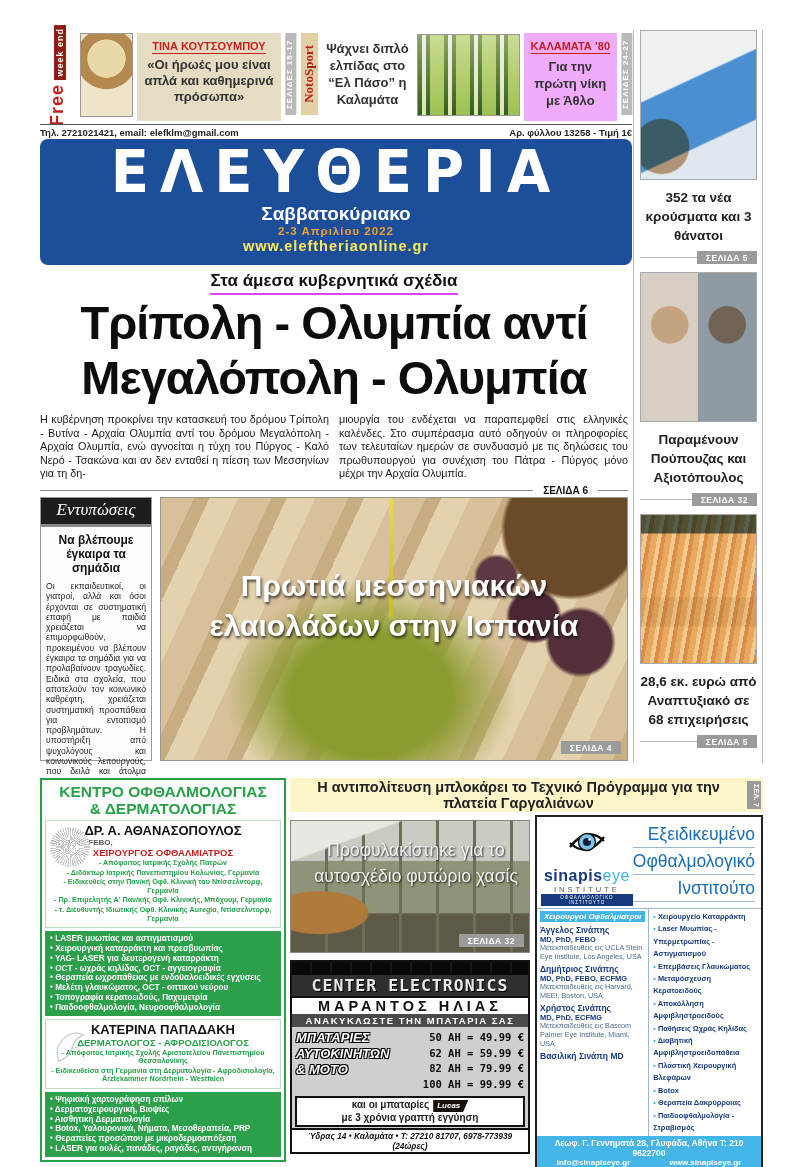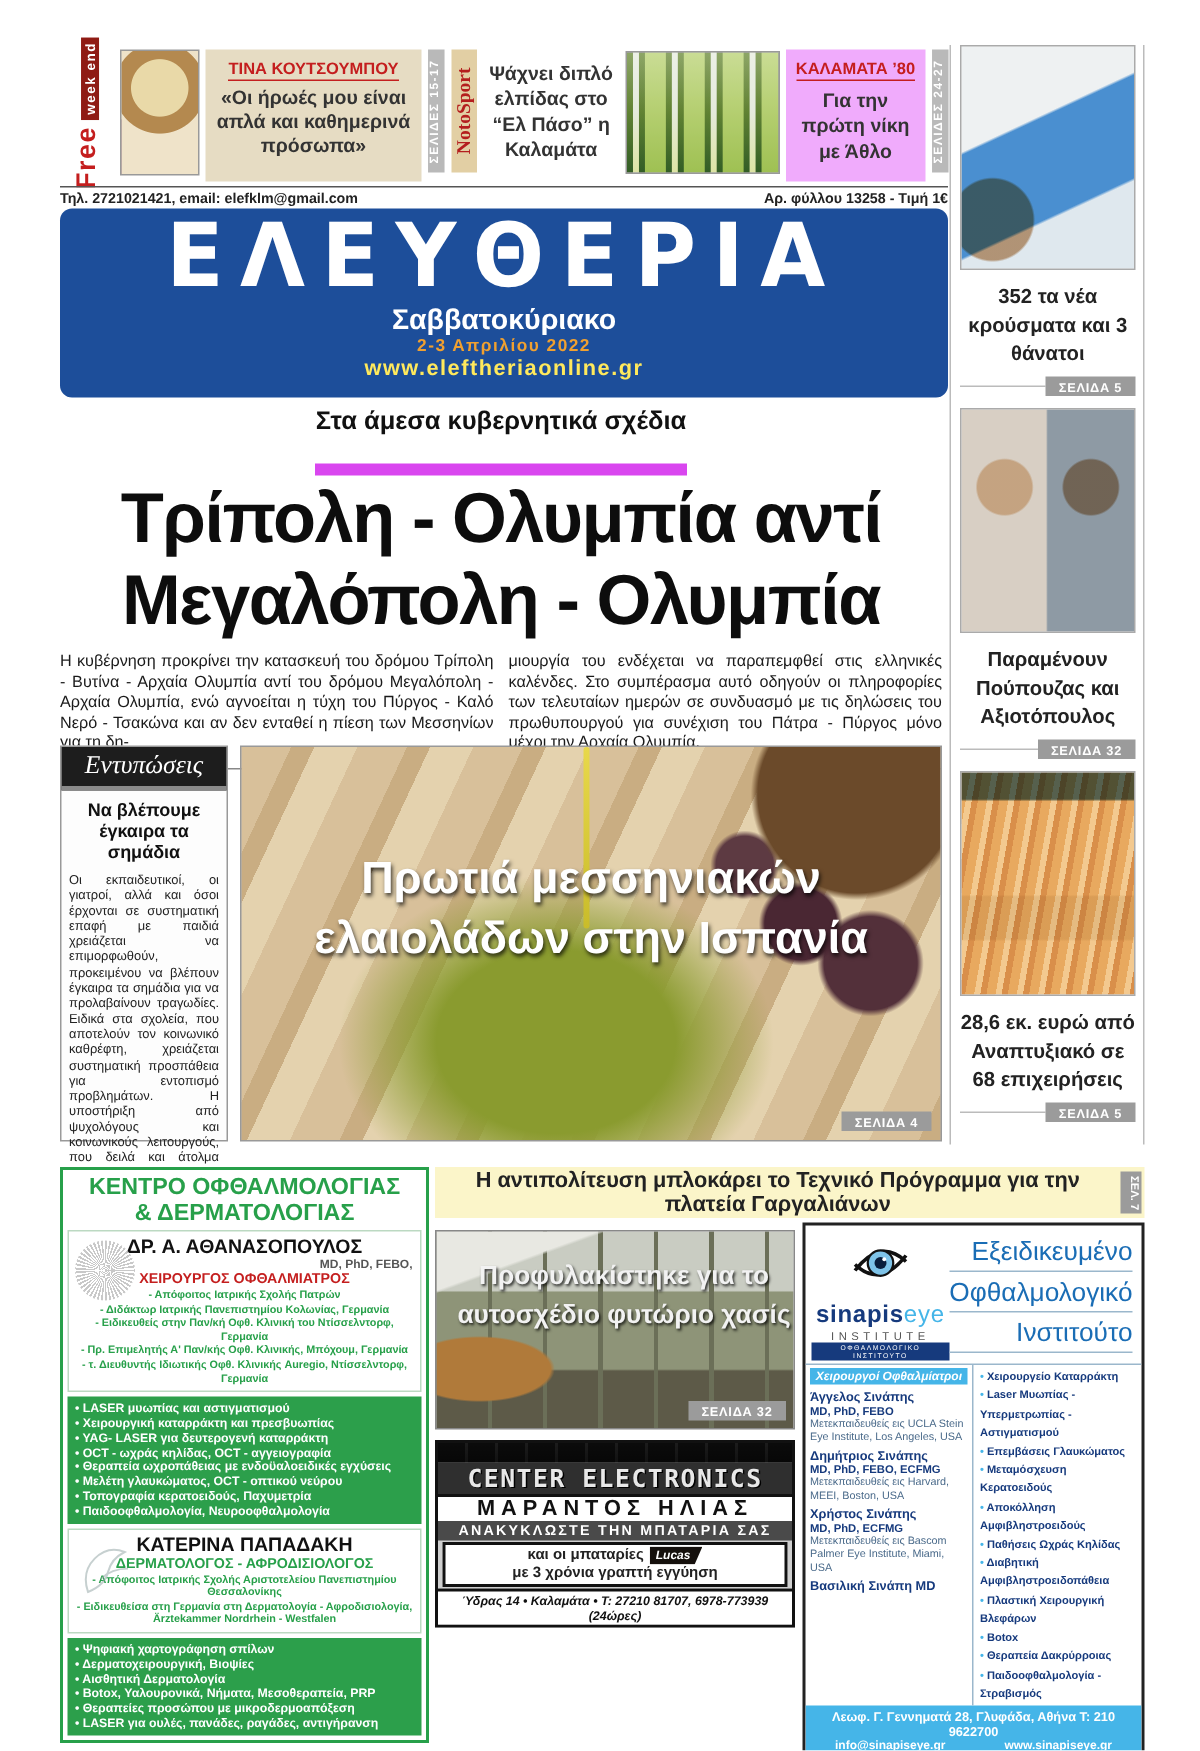--- a/index.html
+++ b/index.html
@@ -45,21 +45,21 @@
   .side-photo{width:100%;height:150px;border:1px solid #aaa;box-sizing:border-box;}
   #side-photo-0{background:linear-gradient(155deg,#eef1f2 0 35%,#4a8fd0 36% 70%,#dfe8ee 71%),radial-gradient(circle at 18% 78%,#caa27e 0 18%,transparent 19%);background-blend-mode:multiply;}
   #side-photo-1{background:linear-gradient(90deg,#d8cfc4 0 49%,#8e9aa4 50% 100%),radial-gradient(circle at 25% 35%,#e8c9a8 0 14%,transparent 15%),radial-gradient(circle at 75% 35%,#caa584 0 14%,transparent 15%);background-blend-mode:multiply;}
   #side-photo-2{background:repeating-linear-gradient(100deg,#e8a95f 0 6px,#f3c98f 6px 10px,#d98f4a 10px 14px),linear-gradient(#5a7a8a 0 12%,transparent 13% 55%,#f0ede6 56% 75%,transparent 76%);background-blend-mode:multiply;}
   .side-head{font-size:13.5px;line-height:19px;font-weight:bold;color:#222;text-align:center;margin:8px 0 6px;}
   .badge-row{display:flex;align-items:center;}
   .badge-line{flex:1;height:1px;background:#bbb;}
   .badge{background:#9b9b9b;color:#fff;font-weight:bold;font-size:8.5px;padding:1.5px 9px;letter-spacing:.5px;}
   
   #lead{left:40px;top:271px;width:588px;text-align:center;}
-  #lead-kicker{font-weight:bold;font-size:17px;border-bottom:8px solid #d946ef;display:inline-block;padding-bottom:18px;}
+  #lead-kicker{font-weight:bold;font-size:17px;border-bottom:2px solid #d946ef;display:inline-block;padding-bottom:2px;}
   .hl{font-weight:bold;font-size:47px;line-height:55px;letter-spacing:-1px;color:#0d0d0d;
       font-family:"Liberation Sans",sans-serif;}
   #lead-body{display:flex;gap:10px;text-align:justify;font-size:10.8px;line-height:13.5px;color:#1a1a1a;margin-top:8px;}
   #lead-body div{flex:1;}
   #lead-pagerow{display:flex;align-items:center;margin-top:4px;}
   #lead-pagerow .l{flex:1;height:1px;background:#888;}
   #lead-pagerow .s{width:30px;height:1px;background:#888;}
   #lead-page{font-weight:bold;font-size:10px;padding:0 10px;}
   
   #impr{left:40px;top:497px;width:112px;height:264px;border:1px solid #999;box-sizing:border-box;background:#fdfdfd;}
@@ -80,21 +80,21 @@
       linear-gradient(#caa87c,#b08d5f);}
   #oil-stream{position:absolute;left:49%;top:0;width:4px;height:46%;background:linear-gradient(#e8d84a,#c9bc2a);border-radius:2px;}
   #mainphoto-title{position:absolute;left:0;right:0;top:26%;text-align:center;color:#fff;font-weight:bold;
      font-size:30px;line-height:40px;text-shadow:1px 2px 3px rgba(0,0,0,.75);}
   #mainphoto-badge{position:absolute;right:6px;bottom:6px;}
   
   #greenad{left:40px;top:778px;width:246px;border:2px solid #27a04a;box-sizing:border-box;background:#fff;}
   #greenad-h{color:#27a04a;font-weight:bold;font-size:15.5px;line-height:17px;text-align:center;padding:3px 0;}
   .gdoc{padding:2px 5px 4px;border:1px solid #bcd9c2;margin:0 3px;background:#fff;position:relative;}
   .gdoc-name{font-weight:bold;font-size:13px;text-align:center;color:#111;}
-  .gdoc-deg{font-weight:bold;font-size:8px;text-align:right;color:#555;}
+  .gdoc-deg{font-weight:bold;font-size:8px;text-align:left;color:#555;}
   .gdoc-spec{font-weight:bold;font-size:9.5px;text-align:center;color:#c41e1e;}
   .gdoc-spec2{font-weight:bold;font-size:9.5px;text-align:center;color:#27a04a;}
   .gcred{font-size:7.2px;line-height:8.6px;text-align:center;color:#27a04a;font-weight:bold;margin-top:1px;}
   .glist{background:#2c9f4b;color:#fff;margin:3px;padding:3px 5px;}
   .glist div{font-size:8.2px;line-height:9.8px;font-weight:bold;}
   .glist div::before{content:"• ";}
   .glogo{position:absolute;left:4px;top:6px;width:40px;height:40px;border-radius:50%;
      background:repeating-conic-gradient(#bbb 0 4deg,#fff 4deg 8deg);opacity:.8;}
   .glogo2{position:absolute;left:6px;top:8px;width:40px;height:40px;opacity:.55;}
   
@@ -102,21 +102,21 @@
   #strip-head{flex:1;text-align:center;font-weight:bold;font-size:14.5px;color:#222;}
   #strip-badge{width:14px;height:28px;background:#9b9b9b;color:#fff;font-weight:bold;font-size:7.5px;
      writing-mode:vertical-rl;text-align:center;margin-right:2px;}
   
   #hashphoto{left:290px;top:820px;width:240px;height:133px;border:1px solid #888;box-sizing:border-box;position:absolute;
     background:
       radial-gradient(ellipse at 12% 70%,#b07a3a 0 16%,transparent 17%),
       linear-gradient(160deg,#e8e8e2 0 18%,transparent 19%),
       repeating-linear-gradient(90deg,transparent 0 34px,#6b6f58 34px 37px),
       linear-gradient(#c9ccc2 0 30%,#8e9478 31% 70%,#5d5a48 71%);}
-  #hash-title{position:absolute;left:0;right:0;top:12%;text-align:center;color:#f2f2f2;font-weight:bold;
+  #hash-title{position:absolute;left:0;right:0;top:12%;text-align:center;color:#f2f2f2;font-weight:normal;
      font-size:17.5px;line-height:26px;text-shadow:1px 1px 2px rgba(0,0,0,.8);padding-left:12px;}
   #hash-badge{position:absolute;right:5px;bottom:5px;}
   
   #elad{left:290px;top:960px;width:240px;border:2px solid #111;box-sizing:border-box;background:#cfcfcf;}
   #elad-circuit{height:13px;background:repeating-linear-gradient(90deg,#222 0 18px,#555 18px 20px),linear-gradient(#2a2a2a,#1a1a1a);background-blend-mode:overlay;}
   #elad-brand{background:#2f2f2f;color:#e8e8e8;font-weight:bold;font-size:16.5px;letter-spacing:1px;text-align:center;
      padding:1px 0;text-shadow:1px 1px 0 #000;border-bottom:2px solid #111;font-family:"DejaVu Sans Mono",monospace;}
   #elad-owner{background:#fff;color:#111;font-weight:bold;font-size:14.5px;letter-spacing:4px;text-align:center;padding:0;}
   #elad-recycle{background:#4a4a4a;color:#fff;font-weight:bold;font-size:9.5px;letter-spacing:1.5px;text-align:center;padding:1px 0;}
   #elad-mid{display:flex;padding:3px 4px;}
@@ -308,20 +308,33 @@
   <div id="hashphoto">
     <div id="hash-title">Προφυλακίστηκε για το αυτοσχέδιο φυτώριο χασίς</div>
     <span id="hash-badge" class="badge">ΣΕΛΙΔΑ 32</span>
   </div>
 
   <div id="elad" class="abs">
     <div id="elad-circuit"></div>
     <div id="elad-brand">CENTER ELECTRONICS</div>
     <div id="elad-owner">ΜΑΡΑΝΤΟΣ ΗΛΙΑΣ</div>
     <div id="elad-recycle">ΑΝΑΚΥΚΛΩΣΤΕ ΤΗΝ ΜΠΑΤΑΡΙΑ ΣΑΣ</div>
+    <div id="elad-mid">
+      <div id="elad-prod">
+        <div>ΜΠΑΤΑΡΙΕΣ</div>
+        <div>ΑΥΤΟΚΙΝΗΤΩΝ</div>
+        <div>&amp; ΜΟΤΟ</div>
+      </div>
+      <div id="elad-prices">
+        <div>50 AH = 49.99 €</div>
+        <div>62 AH = 59.99 €</div>
+        <div>82 AH = 79.99 €</div>
+        <div>100 AH = 99.99 €</div>
+      </div>
+    </div>
     <div id="elad-warranty">
       <span>και οι μπαταρίες</span><span class="lucas">Lucas</span><br>
       <span>με 3 χρόνια γραπτή εγγύηση</span>
     </div>
     <div id="elad-foot">Ύδρας 14 • Καλαμάτα • Τ: 27210 81707, 6978-773939 (24ώρες)</div>
   </div>
 
   <div id="sinad" class="abs">
     <div id="sin-top">
       <div id="sin-logo">

